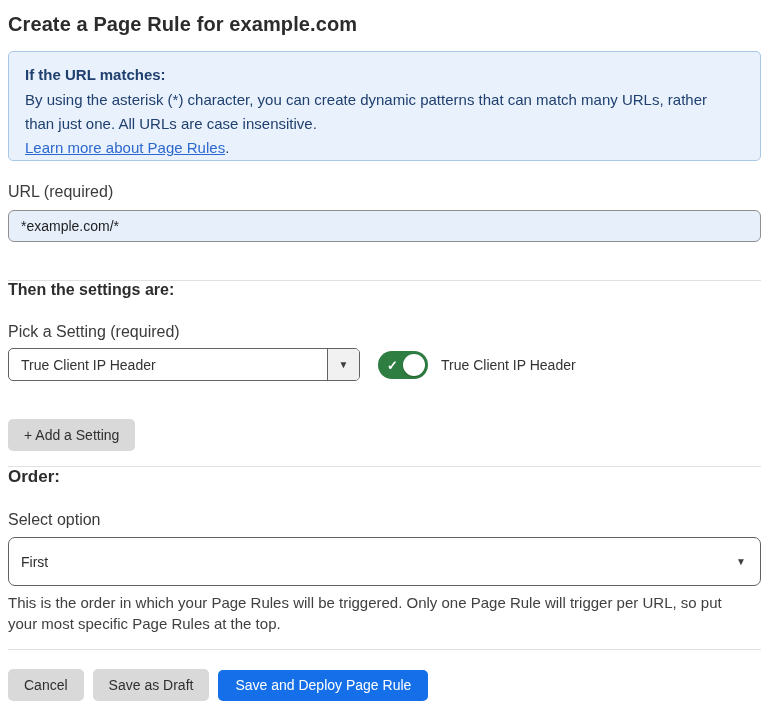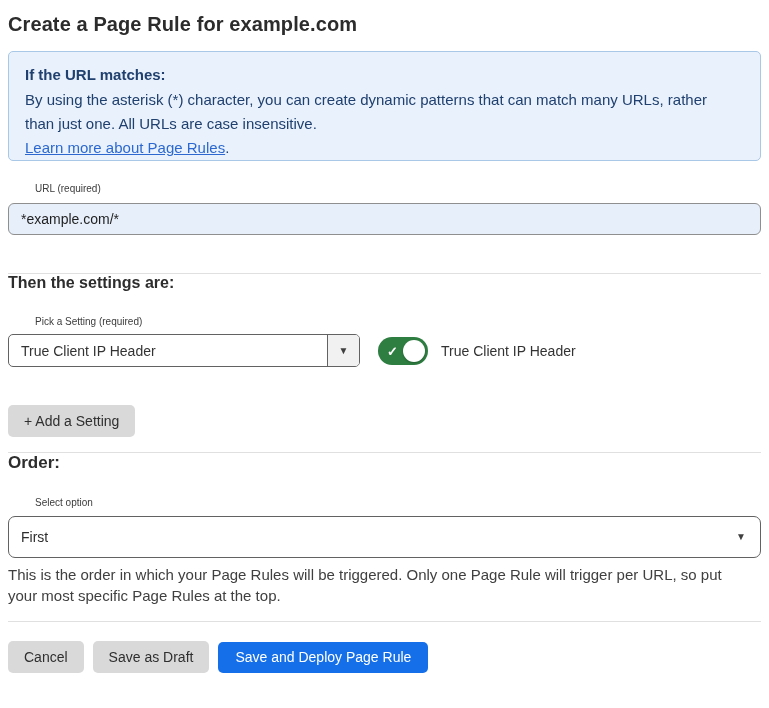--- a/index.html
+++ b/index.html
@@ -37,23 +37,22 @@
   .info-link {
     color: #2c68cf;
     text-decoration: underline;
     cursor: pointer;
   }
 
   
   .field-label {
     display: block;
     margin-top: 22px;
-    font-size: 10px;
+    font-size: 16px;
     color: #3b3b3b;
-    margin-left: 27px;
   }
   .url-input {
     display: block;
     width: 100%;
     height: 32px;
     margin-top: 9px;
     background: #e7effb;
     border: 1px solid #8f8f8f;
     border-radius: 6px;
     padding: 0 12px;
@@ -175,21 +174,21 @@
     background: #156fe9;
     color: #ffffff;
     padding: 0 17px;
   }
   .add-setting-btn { margin-top: 38px; }
 
   
   .order-select {
     margin-top: 8px;
     width: 100%;
-    height: 42px;
+    height: 49px;
     border: 1px solid #626262;
     border-radius: 7px;
     background: #ffffff;
     display: flex;
     align-items: center;
     justify-content: space-between;
     padding: 0 14px 0 12px;
     font-size: 14px;
     color: #2d2d2d;
     cursor: pointer;

